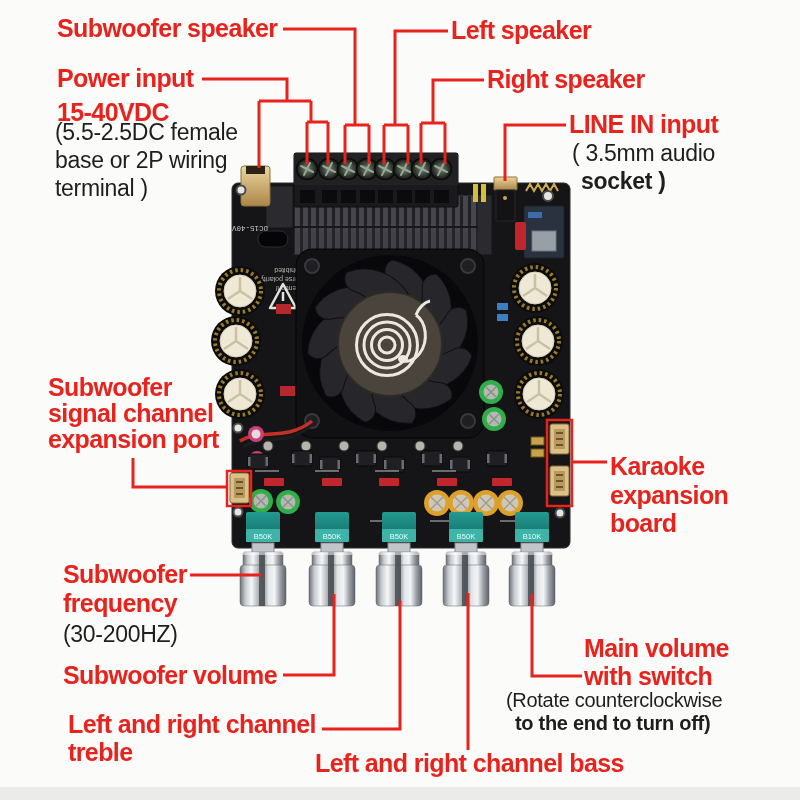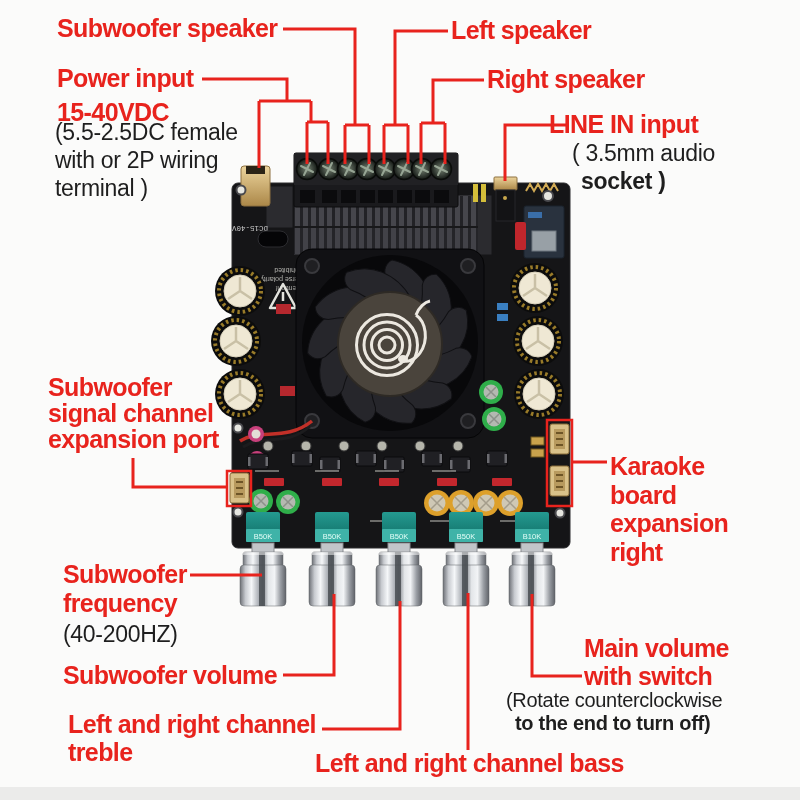--- a/index.html
+++ b/index.html
@@ -319,51 +319,50 @@
 
 <div class="label-layer">
   <div class="lbl" style="left:57px;top:14px">Subwoofer speaker</div>
 
   <div class="lbl" style="left:57px;top:61px;line-height:34px">
     <span class="ln">Power input</span>
     <span class="ln">15-40VDC</span>
   </div>
   <div class="lbl note" style="left:55px;top:118px">
     <span class="ln">(5.5-2.5DC female</span>
-    <span class="ln">with or 2P wiring</span>
+    <span class="ln">base or 2P wiring</span>
     <span class="ln">terminal )</span>
   </div>
 
   <div class="lbl" style="left:451px;top:16px">Left speaker</div>
   <div class="lbl" style="left:487px;top:65px">Right speaker</div>
 
-  <div class="lbl" style="left:549px;top:110px">LINE IN input</div>
+  <div class="lbl" style="left:569px;top:110px">LINE IN input</div>
   <div class="lbl note" style="left:572px;top:139px">
     <span class="ln">( 3.5mm audio</span>
     <span class="ln indent">socket )</span>
   </div>
 
   <div class="lbl" style="left:48px;top:374px;line-height:26px">
     <span class="ln">Subwoofer</span>
     <span class="ln">signal channel</span>
     <span class="ln">expansion port</span>
   </div>
 
   <div class="lbl" style="left:610px;top:452px;line-height:28.5px">
     <span class="ln">Karaoke</span>
+    <span class="ln">expansion</span>
     <span class="ln">board</span>
-    <span class="ln">expansion</span>
-    <span class="ln">right</span>
   </div>
 
   <div class="lbl" style="left:63px;top:560px;line-height:29px">
     <span class="ln">Subwoofer</span>
     <span class="ln">frequency</span>
   </div>
-  <div class="lbl note" style="left:63px;top:620px">(40-200HZ)</div>
+  <div class="lbl note" style="left:63px;top:620px">(30-200HZ)</div>
 
   <div class="lbl" style="left:63px;top:661px">Subwoofer volume</div>
 
   <div class="lbl" style="left:68px;top:710px;line-height:28px">
     <span class="ln">Left and right channel</span>
     <span class="ln">treble</span>
   </div>
 
   <div class="lbl" style="left:315px;top:749px">Left and right channel bass</div>
 

